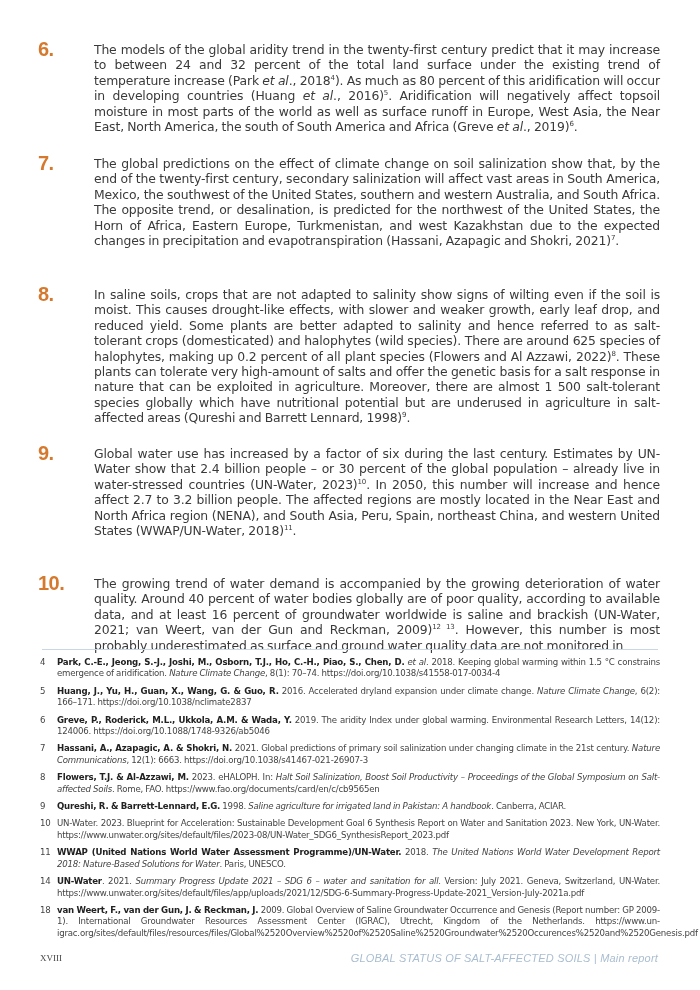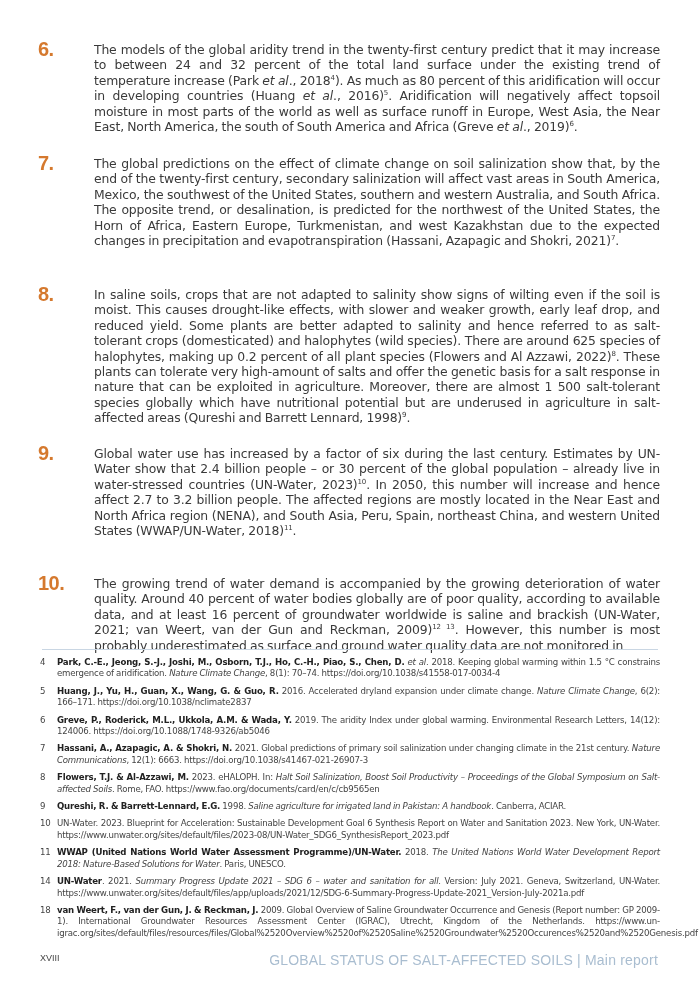--- a/index.html
+++ b/index.html
@@ -14,22 +14,22 @@
 
   .separator { position: absolute; left: 42px; top: 649px; width: 616px; height: 1px; background: #c9d6e3; }
 
   .footnotes { position: absolute; left: 40px; top: 657px; width: 620px; }
   .fn { position: relative; margin-bottom: 6px; font-family: "DejaVu Sans", sans-serif; font-size: 8.6px; line-height: 11.4px; color: #444444; text-align: justify; letter-spacing: -0.2px; word-spacing: -0.3px; }
   .fn-num { position: absolute; left: 0; top: 0; width: 16px; }
   .fn-body { margin-left: 17px; }
   .fn b { font-weight: bold; color: #222; }
   .fn i { font-style: italic; }
 
-  .page-footer-left { position: absolute; left: 40px; top: 953px; font-family: Liberation Sans, sans-serif; font-size: 9px; color: #444; }
-  .page-footer-right { position: absolute; right: 42px; top: 952px; font-family: "Liberation Sans", sans-serif; font-size: 14px; color: #a9bdd0; letter-spacing: 0.2px; }
+  .page-footer-left { position: absolute; left: 40px; top: 953px; font-family: Liberation Serif, serif; font-size: 9px; color: #444; }
+  .page-footer-right { position: absolute; right: 42px; top: 952px; font-family: "Liberation Sans", sans-serif; font-size: 11px; color: #a9bdd0; letter-spacing: 0.2px; font-style: italic; }
 </style>
 </head>
 <body>
 
 <div class="page">
 
   <div class="para" style="top:42px;">
     <div class="para-num">6.</div>
     <div class="para-text"><span>The models of the global aridity trend in the twenty-first century predict that it may increase to between 24 and 32 percent of the total land surface under the existing trend of temperature increase (Park </span><i>et al</i><span>., 2018</span><sup>4</sup><span>). As much as 80 percent of this aridification will occur in developing countries (Huang </span><i>et al</i><span>., 2016)</span><sup>5</sup><span>. Aridification will negatively affect topsoil moisture in most parts of the world as well as surface runoff in Europe, West Asia, the Near East, North America, the south of South America and Africa (Greve </span><i>et al</i><span>., 2019)</span><sup>6</sup><span>.</span></div>
   </div>

